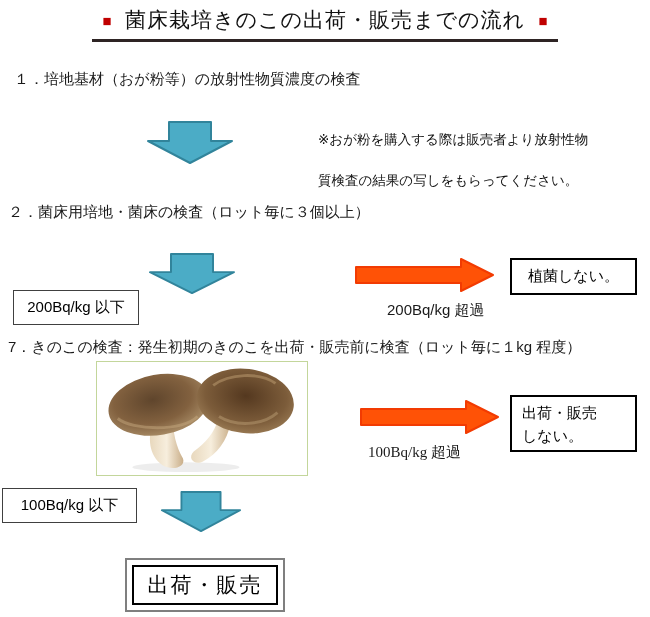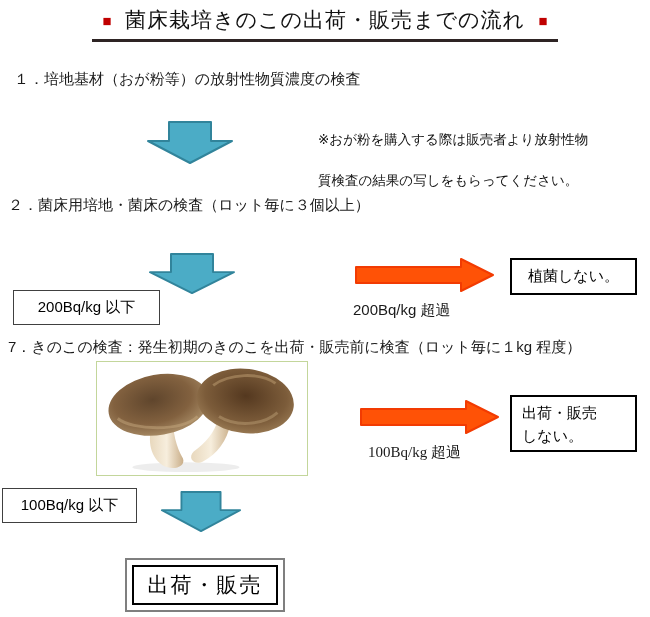--- a/index.html
+++ b/index.html
@@ -38,39 +38,39 @@
 
   <svg class="abs" style="left:146px;top:121px;" width="88" height="44" viewBox="0 0 88 44" preserveAspectRatio="none">
     <polygon points="23,1 65,1 65,20 86,20 44,42 2,20 23,20" fill="#4BACC6" stroke="#31849B" stroke-width="2" stroke-linejoin="round"></polygon>
   </svg>
 
   <div class="abs" style="left:318px;top:131px;">
     <div class="note-line">※おが粉を購入する際は販売者より放射性物</div>
     <div class="note-line" style="margin-top:23px;">質検査の結果の写しをもらってください。</div>
   </div>
 
-  <div class="abs heading" style="left:8px;top:196px;">２．菌床用培地・菌床の検査（ロット毎に３個以上）</div>
+  <div class="abs heading" style="left:8px;top:203px;">２．菌床用培地・菌床の検査（ロット毎に３個以上）</div>
 
   <svg class="abs" style="left:148px;top:253px;" width="88" height="42" viewBox="0 0 88 44" preserveAspectRatio="none">
     <polygon points="23,1 65,1 65,20 86,20 44,42 2,20 23,20" fill="#4BACC6" stroke="#31849B" stroke-width="2" stroke-linejoin="round"></polygon>
   </svg>
 
   <svg class="abs" style="left:355px;top:257px;" width="140" height="36" viewBox="0 0 140 36" preserveAspectRatio="none">
     <polygon points="1,10 106,10 106,2 138,18 106,34 106,26 1,26" fill="#FF5206" stroke="#F23B02" stroke-width="2" stroke-linejoin="round"></polygon>
   </svg>
 
   <div class="abs box box-black" style="left:510px;top:258px;width:127px;height:37px;">
     <span>植菌しない。</span>
   </div>
 
-  <div class="abs box box-thin" style="left:13px;top:290px;width:147px;height:35px;">
+  <div class="abs box box-thin" style="left:13px;top:290px;width:126px;height:35px;">
     <span>200Bq/kg 以下</span>
   </div>
 
-  <div class="abs label" style="left:353px;top:301px;">200Bq/kg 超過</div>
+  <div class="abs label" style="left:387px;top:301px;">200Bq/kg 超過</div>
 
   <div class="abs heading" style="left:8px;top:338px;">7．きのこの検査：発生初期のきのこを出荷・販売前に検査（ロット毎に１kg 程度）</div>
 
   <div class="abs photo-frame" style="left:96px;top:361px;width:212px;height:115px;">
     <svg width="209" height="112" viewBox="0 0 212 115">
       <defs>
         <radialGradient id="cap1" cx="45%" cy="40%" r="70%">
           <stop offset="0%" stop-color="#5f452c"></stop>
           <stop offset="55%" stop-color="#82613f"></stop>
           <stop offset="100%" stop-color="#b59a73"></stop>

